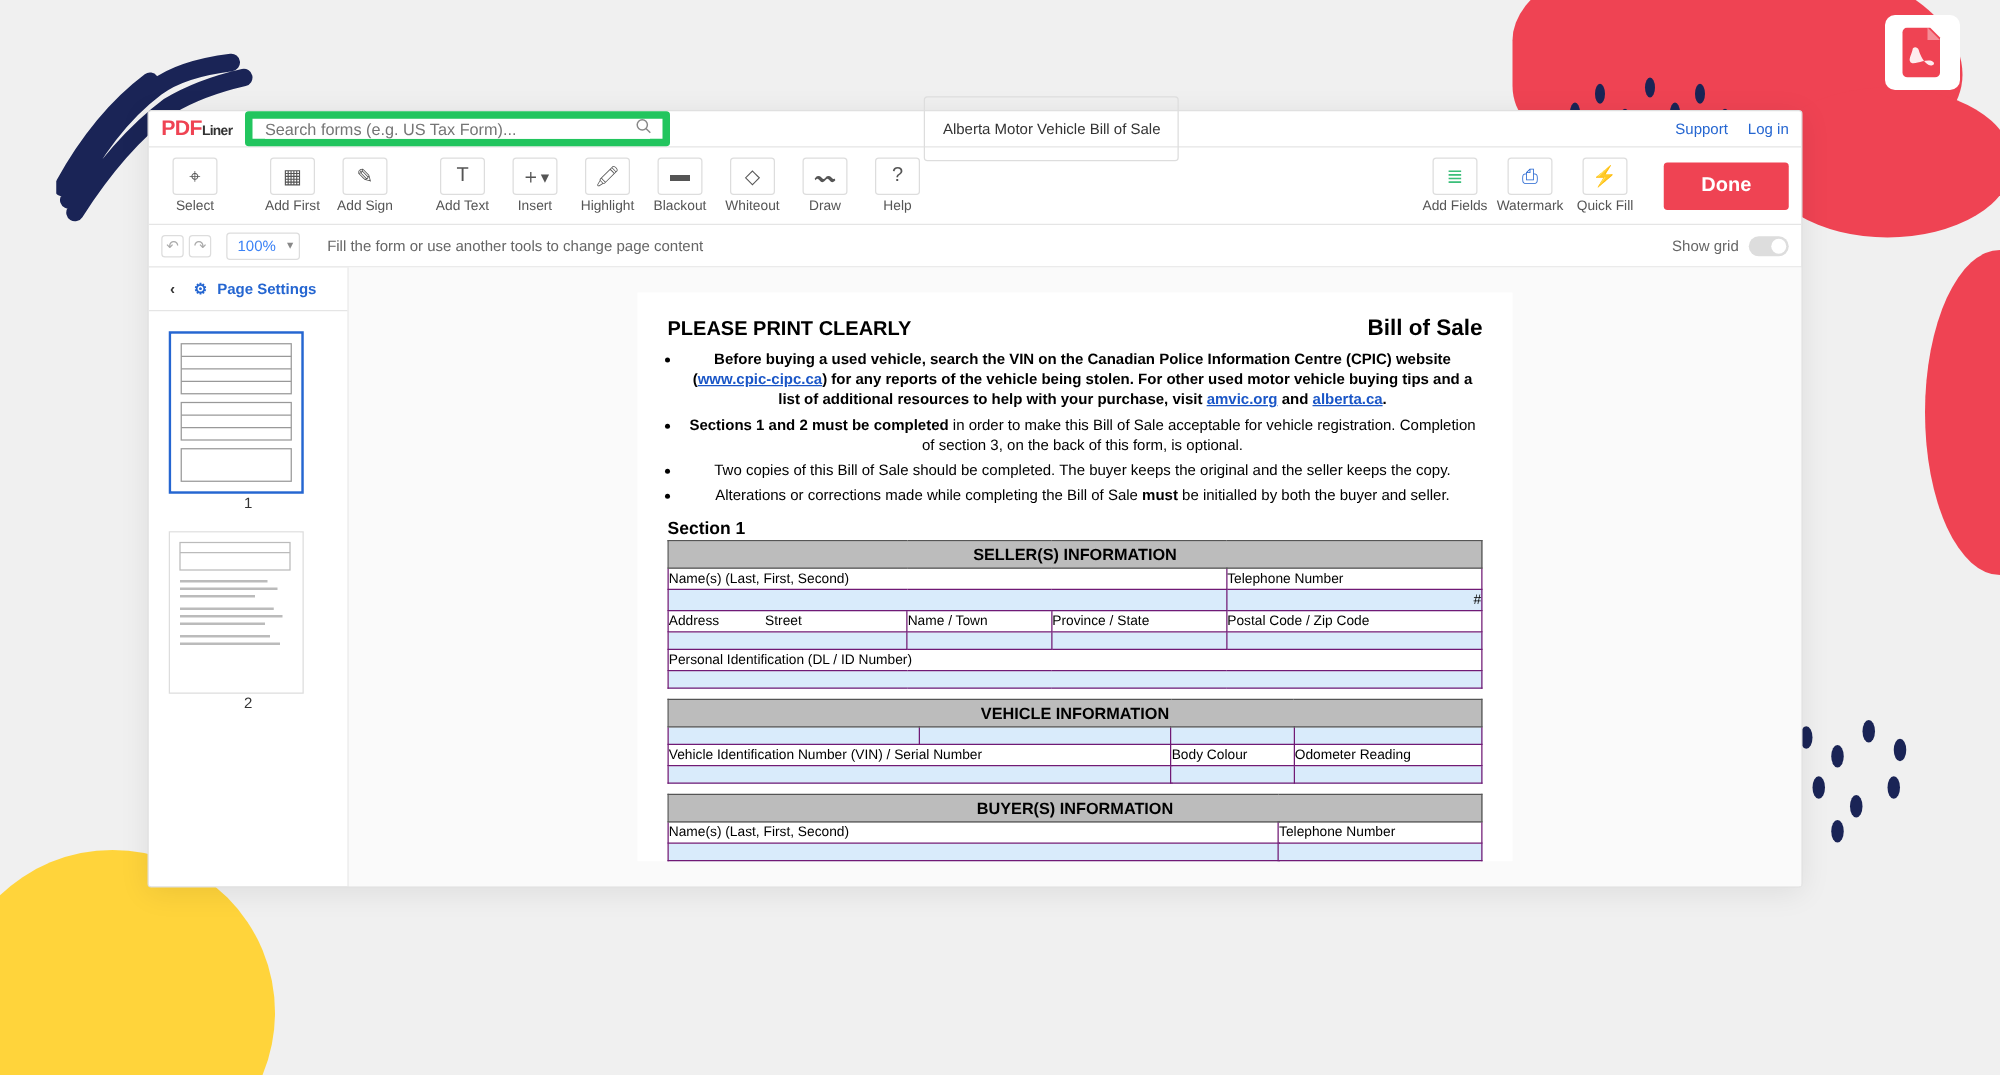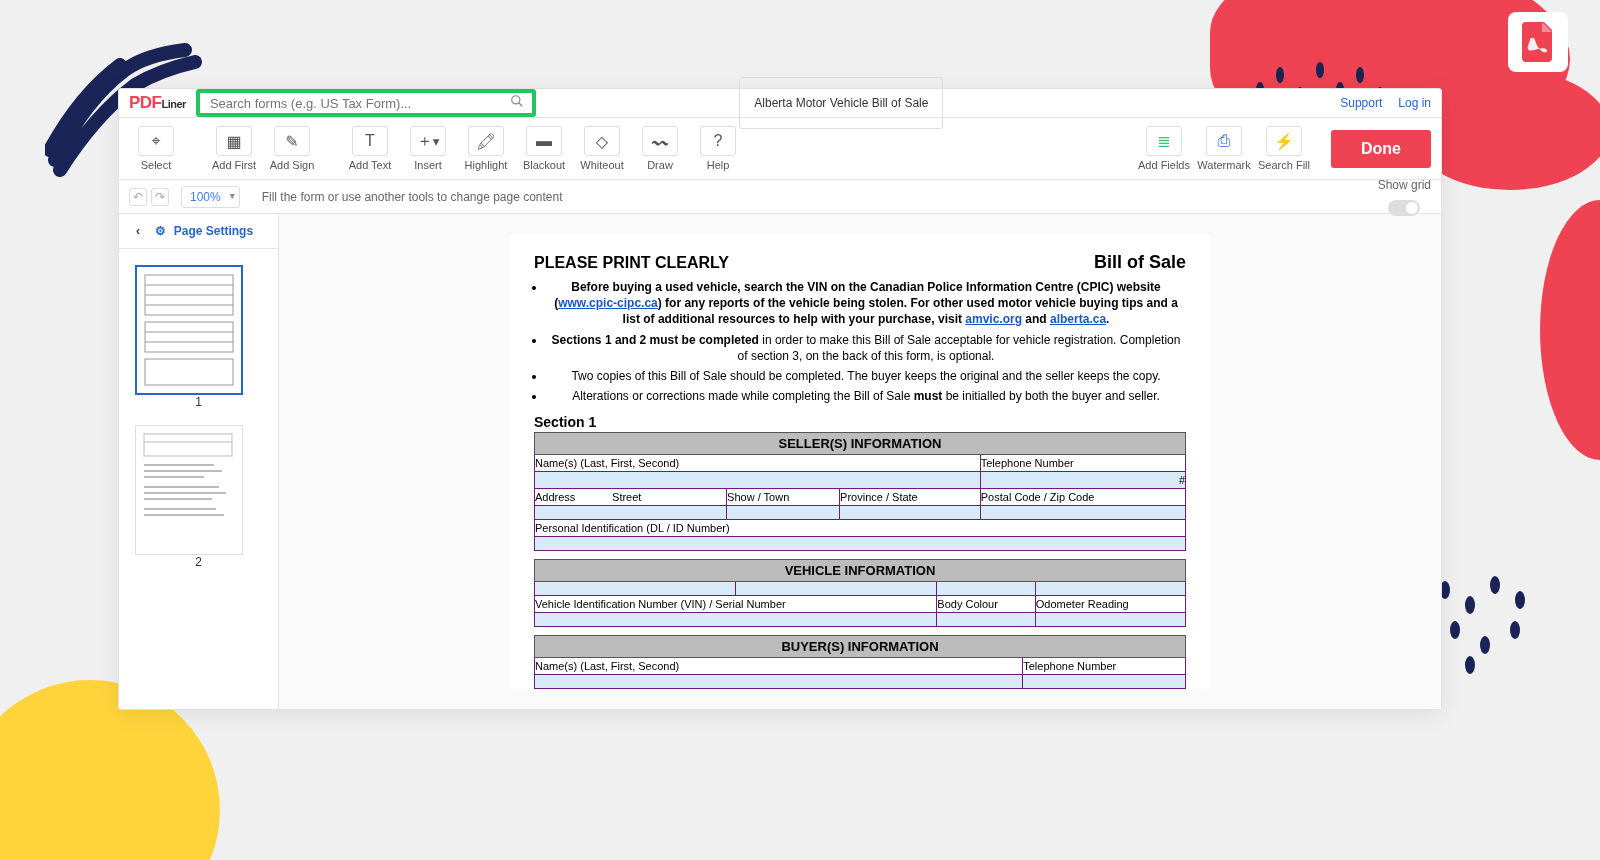--- a/index.html
+++ b/index.html
@@ -26,41 +26,41 @@
 .app {
   position:absolute; top:88px; left:118px; right:158px; bottom:150px;
   background:#fff; border:1px solid #e0e0e0; border-radius:3px;
   box-shadow:0 4px 24px rgba(0,0,0,.08);
   display:flex; flex-direction:column; z-index:5;
 }
 
 .topbar { display:flex; align-items:center; height:29px; border-bottom:1px solid #e5e5e5; padding:0 10px; gap:10px; }
 .logo { font-weight:700; font-size:17px; color:#ef4353; letter-spacing:-.5px; }
 .logo .liner { color:#333; font-size:11px; font-weight:600; }
-.searchbox { position:relative; width:340px; height:28px; border:4px solid #22c55e; border-radius:3px; display:flex; align-items:center; padding:0 10px; }
+.searchbox { position:relative; width:340px; height:28px; border:6px solid #22c55e; border-radius:3px; display:flex; align-items:center; padding:0 10px; }
 .searchbox input { border:none; outline:none; width:100%; font-size:13px; color:#888; }
 .search-icon { position:absolute; right:8px; color:#888; }
 .doc-title { margin:0 auto; border:1px solid #ddd; border-radius:3px; padding:18px 14px; font-size:12px; color:#333; }
 .top-links { margin-left:auto; display:flex; gap:16px; font-size:12px; }
 .top-links a { color:#2566d1; text-decoration:none; }
 
 .toolbar { display:flex; align-items:center; height:62px; border-bottom:1px solid #e5e5e5; padding:0 10px; }
 .tool { display:flex; flex-direction:column; align-items:center; min-width:54px; gap:3px; font-size:11px; color:#555; cursor:pointer; }
 .tool .ibox { width:36px; height:30px; border:1px solid #ddd; border-radius:3px; display:flex; align-items:center; justify-content:center; color:#555; font-size:16px; }
 .tool-group { display:flex; gap:4px; }
 .tool-spacer { width:24px; }
 .toolbar-right { margin-left:auto; display:flex; gap:6px; align-items:center; }
 .done-btn { margin-left:14px; background:#ef4353; color:#fff; border:none; border-radius:3px; padding:10px 30px; font-size:16px; font-weight:600; cursor:pointer; }
 
 .subbar { display:flex; align-items:center; height:34px; border-bottom:1px solid #e5e5e5; padding:0 10px; font-size:12px; color:#666; }
 .subbar .nav { width:18px; height:18px; border:1px solid #ddd; border-radius:3px; display:flex; align-items:center; justify-content:center; margin-right:4px; color:#aaa; }
 .zoom { margin:0 8px; border:1px solid #ddd; border-radius:3px; padding:3px 18px 3px 8px; position:relative; color:#3b82f6; }
 .zoom::after { content:"▾"; position:absolute; right:4px; top:3px; color:#888; font-size:10px; }
 .hint { margin-left:14px; }
-.grid-toggle { margin-left:auto; display:flex; align-items:center; gap:8px;flex-direction:column; }
+.grid-toggle { margin-left:auto; display:flex; align-items:center; gap:8px; }
 .toggle { width:32px; height:16px; background:#ddd; border-radius:10px; position:relative; }
 .toggle::after { content:""; position:absolute; right:2px; top:2px; width:12px; height:12px; background:#fff; border-radius:50%; }
 
 .workspace { display:flex; flex:1; min-height:0; }
 .sidebar { width:160px; border-right:1px solid #e5e5e5; display:flex; flex-direction:column; }
 .side-head { display:flex; align-items:center; gap:8px; padding:8px 10px; border-bottom:1px solid #e5e5e5; font-size:12px; color:#2566d1; font-weight:600; }
 .side-head .back { width:18px; height:18px; display:flex; align-items:center; justify-content:center; color:#333; cursor:pointer; }
 .thumbs { padding:16px; display:flex; flex-direction:column; gap:16px; overflow:auto; }
 .thumb { width:108px; height:130px; border:1px solid #ddd; background:#fff; cursor:pointer; }
 .thumb.selected { border:2px solid #2566d1; }
@@ -224,21 +224,21 @@
       <div class="tool">
           <div class="ibox" style="color:#2566d1">
             <span>⎙</span>
           </div>
           <span>Watermark</span>
         </div>
       <div class="tool">
           <div class="ibox">
             <span>⚡</span>
           </div>
-          <span>Search Fill</span>
+          <span>Quick Fill</span>
         </div>
       <button class="done-btn">Done</button>
     </div>
   </div>
 
   <div class="subbar">
     <div class="nav">↶</div>
     <div class="nav">↷</div>
     <div class="zoom">100%</div>
     <div class="hint">Fill the form or use another tools to change page content</div>
@@ -322,21 +322,21 @@
           <tr>
             <td colspan="4">Name(s) (Last, First, Second)</td>
             <td>Telephone Number</td>
           </tr>
           <tr>
             <td colspan="4" class="fill"></td>
             <td class="fill hash"><span>#</span></td>
           </tr>
           <tr>
             <td><span>Address</span>&nbsp;&nbsp;&nbsp;&nbsp;&nbsp;&nbsp;&nbsp;&nbsp;&nbsp;&nbsp;&nbsp;&nbsp;<span>Street</span></td>
-            <td colspan="2">Show / Town</td>
+            <td colspan="2">Name / Town</td>
             <td>Province / State</td>
             <td>Postal Code / Zip Code</td>
           </tr>
           <tr>
             <td class="fill"></td>
             <td colspan="2" class="fill"></td>
             <td class="fill"></td>
             <td class="fill"></td>
           </tr>
           <tr>

